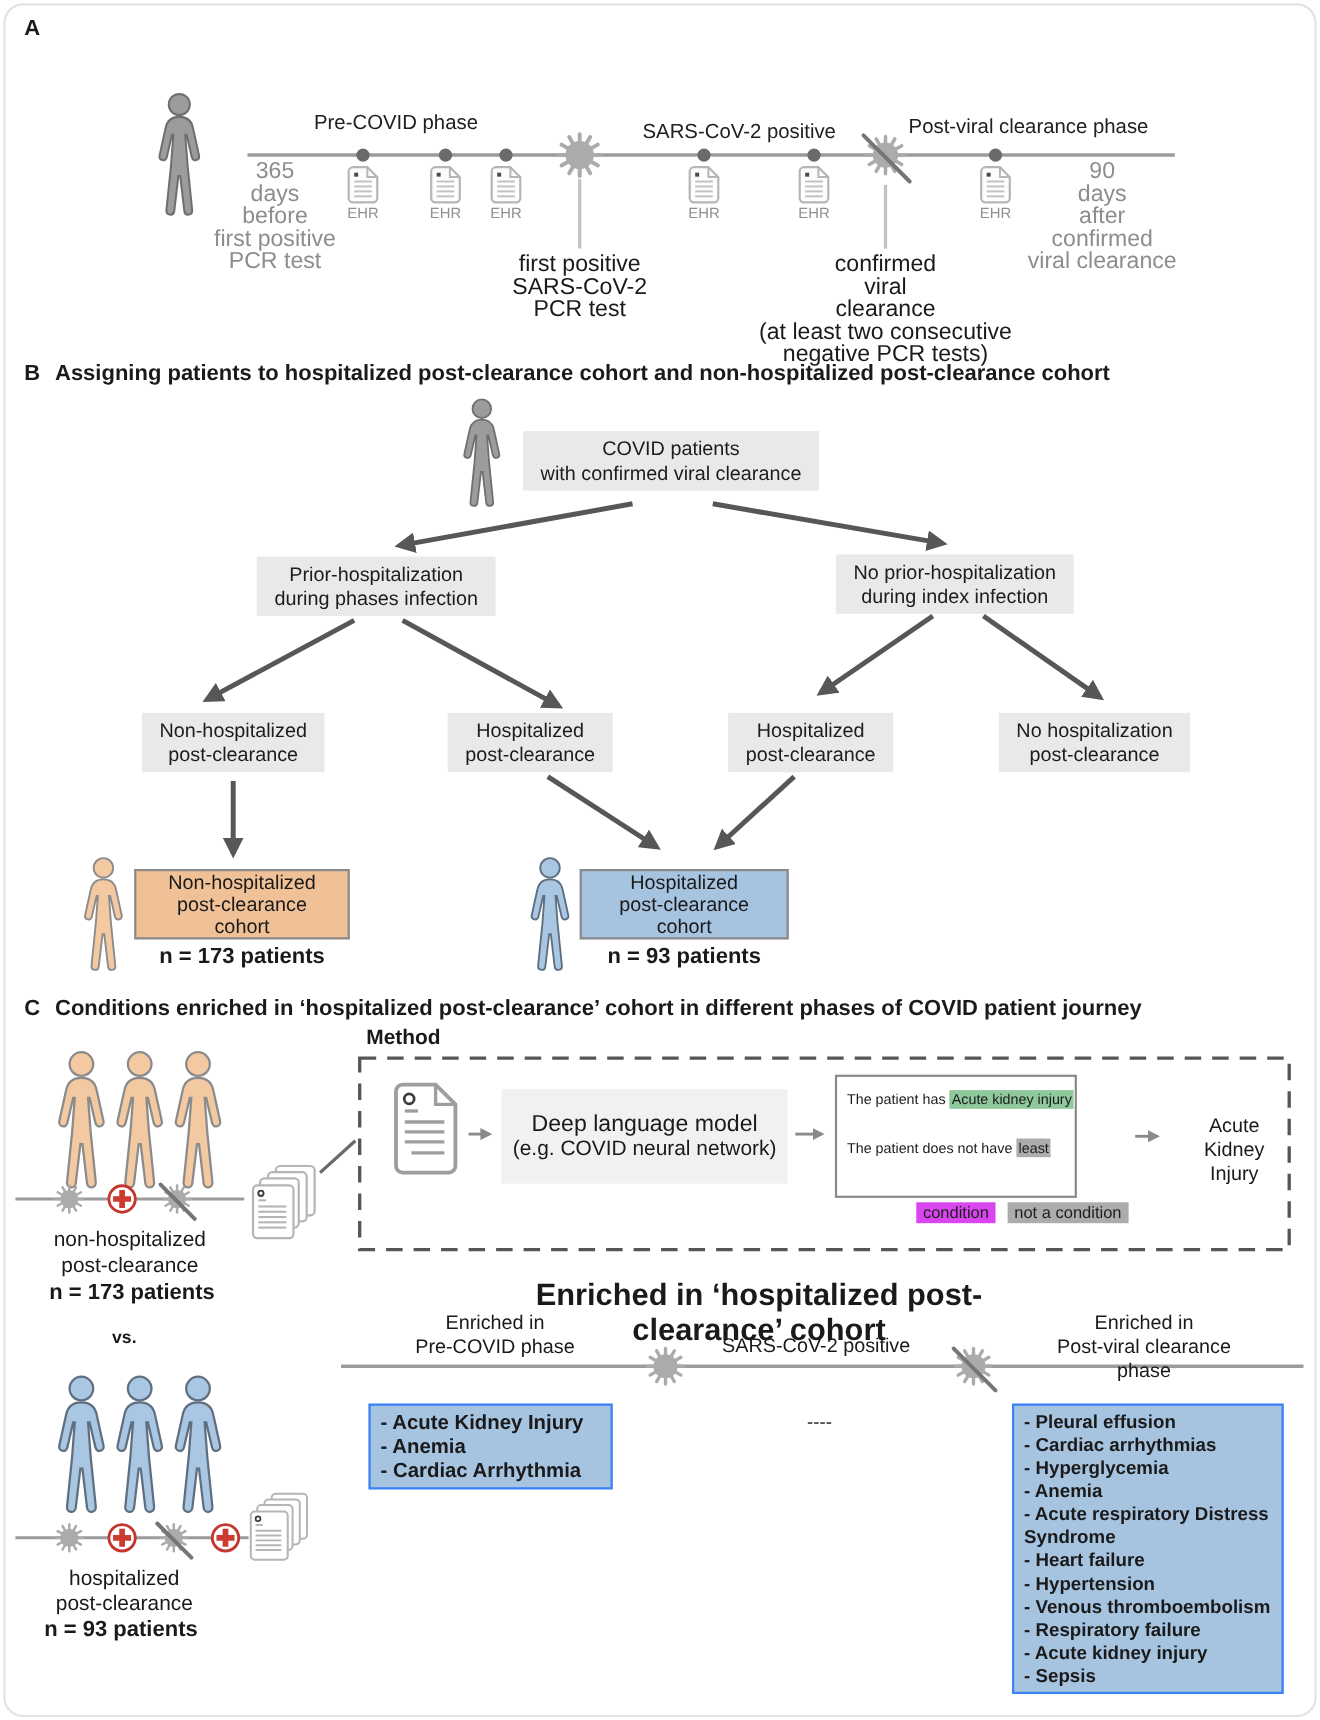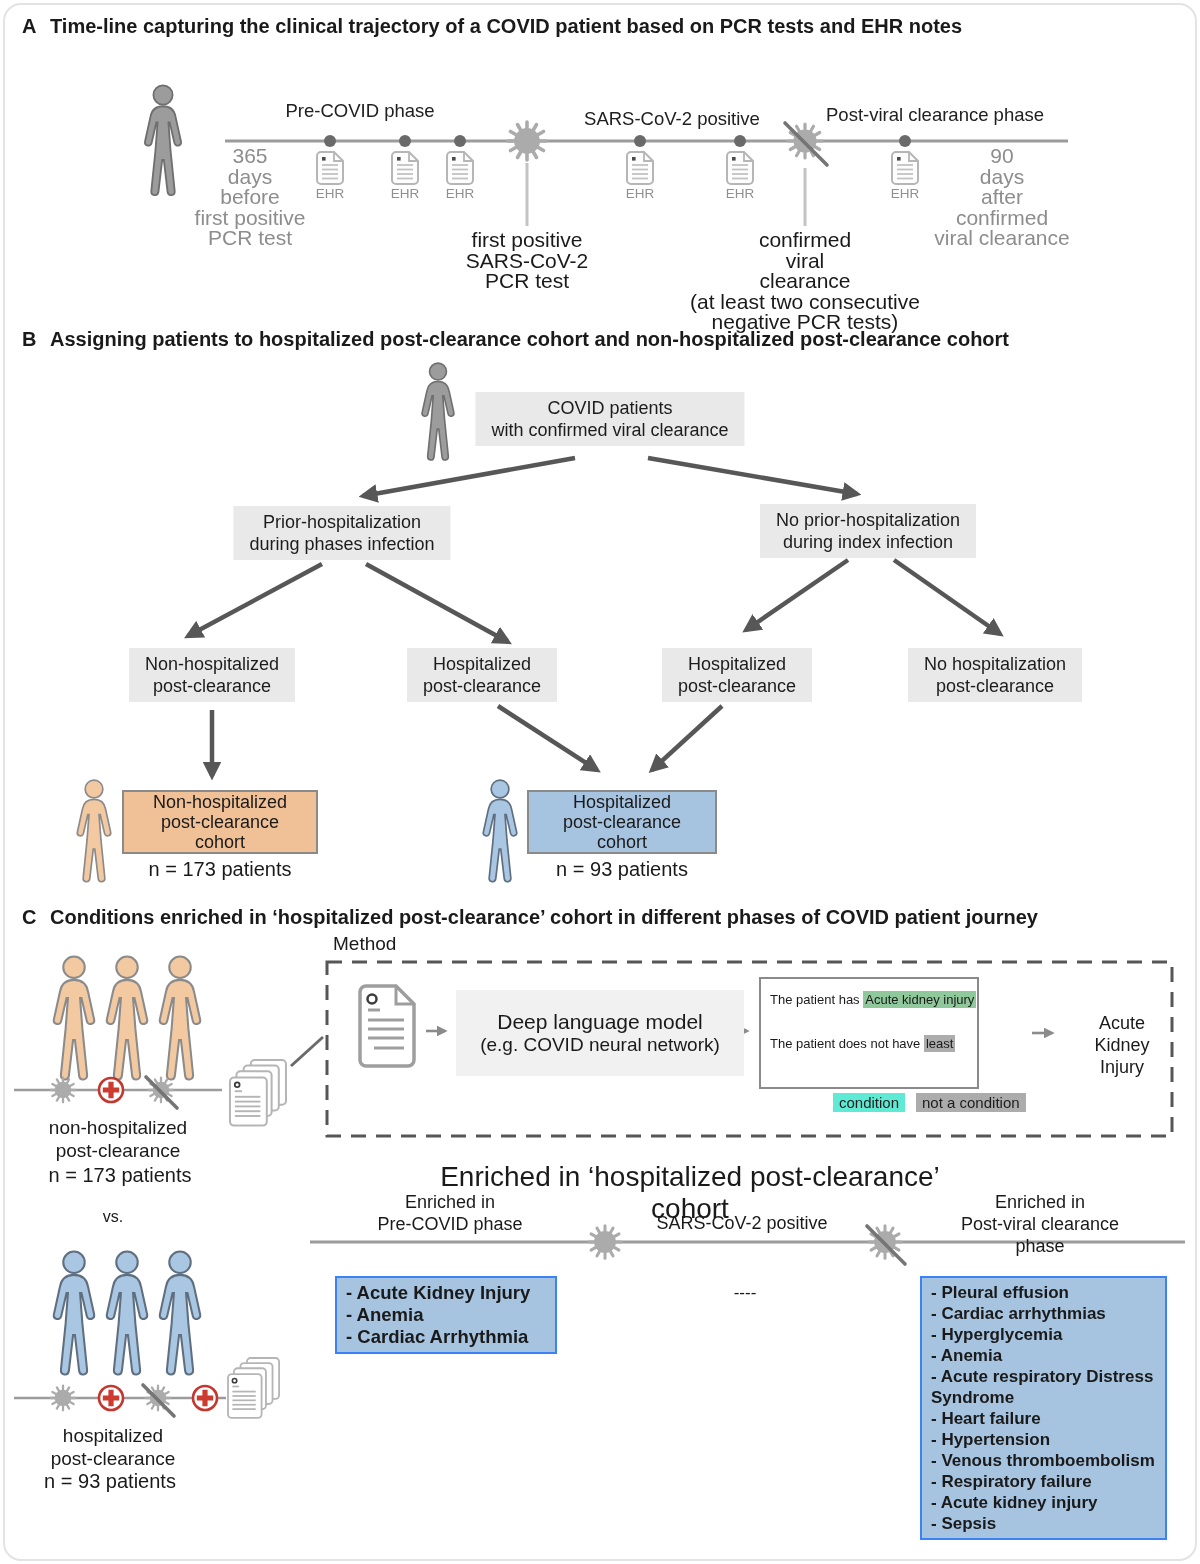--- a/index.html
+++ b/index.html
@@ -29,21 +29,21 @@
   .fig-orange { fill:#f3c9a2; stroke:#8b8b8b; stroke-width:2.2; }
   .fig-blue   { fill:#a9c7e3; stroke:#5f6f80; stroke-width:2.2; }
   .docline { stroke:#c2c2c2; stroke-width:1.8; }
   .bigdocline { stroke:#9e9e9e; stroke-width:3; }
   .sp { fill:#fff; stroke:#b5b5b5; stroke-width:2.5; }
   .spl { stroke:#b5b5b5; stroke-width:2.4; }
 
   
   .t  { position:absolute; white-space:pre-line; }
   .tc { transform:translateX(-50%); text-align:center; }
-  .b  { font-weight:normal; }
+  .b  { font-weight:bold; }
   .gray { color:#8d8d8d; }
   .plabel { position:absolute; left:22px; font-size:20px; font-weight:bold; }
   .ptext  { position:absolute; left:50px; font-size:20px; font-weight:bold; }
   .phase { font-size:18.5px; color:#202020; }
   .note  { font-size:21px; line-height:20.5px; }
   .ehr   { font-size:13.5px; color:#909090; transform:translateX(-50%); }
 
   .gbox {
     position:absolute; transform:translateX(-50%);
     background:#e9e9e9; padding:5px 16px;
@@ -52,38 +52,38 @@
   }
   .cohort {
     position:absolute; box-sizing:border-box; border:2px solid #8a8a8a;
     display:flex; align-items:center; justify-content:center; text-align:center;
     white-space:pre-line; font-size:18px; line-height:20px;
   }
   .cohort.orange { background:#f0c196; left:122px; top:790px; width:196px; height:64px; }
   .cohort.blue   { background:#a6c3e0; left:527px; top:790px; width:190px; height:64px; }
 
   .model-box {
-    position:absolute; left:456px; top:990px; width:288px; height:86px;
+    position:absolute; left:456px; top:990px; width:260px; height:86px;
     background:#f1f1f1; display:flex; flex-direction:column;
     align-items:center; justify-content:center; text-align:center;
   }
   .model-box .l1 { font-size:21px; }
   .model-box .l2 { font-size:19px; }
 
   .sentence-box {
     position:absolute; left:759px; top:977px; width:220px; height:112px;
     box-sizing:border-box; background:#fff; border:2px solid #8a8a8a;
     font-size:13px; white-space:nowrap;
   }
   .sl { position:absolute; left:9px; }
   .sl1 { top:13px; } .sl2 { top:57px; }
   .hl-green { background:#8fc89b; padding:1px 2px; }
   .hl-gray  { background:#acacac; padding:1px 2px; }
   .chip { position:absolute; font-size:15px; padding:1px 6px; color:#1d1d1d; }
-  .chip.green { background:#5eead4; left:833px; top:1093px; }
+  .chip.green { background:#d946ef; left:833px; top:1093px; }
   .chip.grayc { background:#acacac; left:916px; top:1093px; }
 
   .cbox {
     position:absolute; box-sizing:border-box; background:#a6c3e0;
     border:2px solid #3b82f6; font-weight:bold; padding:4px 9px;
   }
   .cbox.pre  { left:335px; top:1276px; width:222px; font-size:18.5px; line-height:22px; }
   .cbox.post { left:920px; top:1276px; width:247px; font-size:17px; line-height:21px; }
 </style>
 </head>
@@ -228,21 +228,20 @@
 
     <line class="tl" x1="310" y1="1242" x2="1185" y2="1242"></line>
     <use href="#g-virus" class="virus" transform="translate(605,1242) scale(0.95)"></use>
     <g class="virus" transform="translate(885,1242)">
       <use href="#g-virus" transform="scale(0.95)"></use>
       <line class="slash" x1="-18" y1="-16" x2="20" y2="22"></line>
     </g>
   </svg>
 
   <div class="plabel" style="top:15px">A</div>
-  <div class="ptext" style="top:15px">Time-line capturing the clinical trajectory of a COVID patient based on PCR tests and EHR notes</div>
   <div class="t tc phase" style="left:360px; top:100px">Pre-COVID phase</div>
   <div class="t tc phase" style="left:672px; top:108px">SARS-CoV-2 positive</div>
   <div class="t tc phase" style="left:935px; top:104px">Post-viral clearance phase</div>
   <div class="t tc note gray" style="left:250px; top:146px">365
 days
 before
 first positive
 PCR test</div>
   <div class="t tc note" style="left:527px; top:230px">first positive
 SARS-CoV-2

